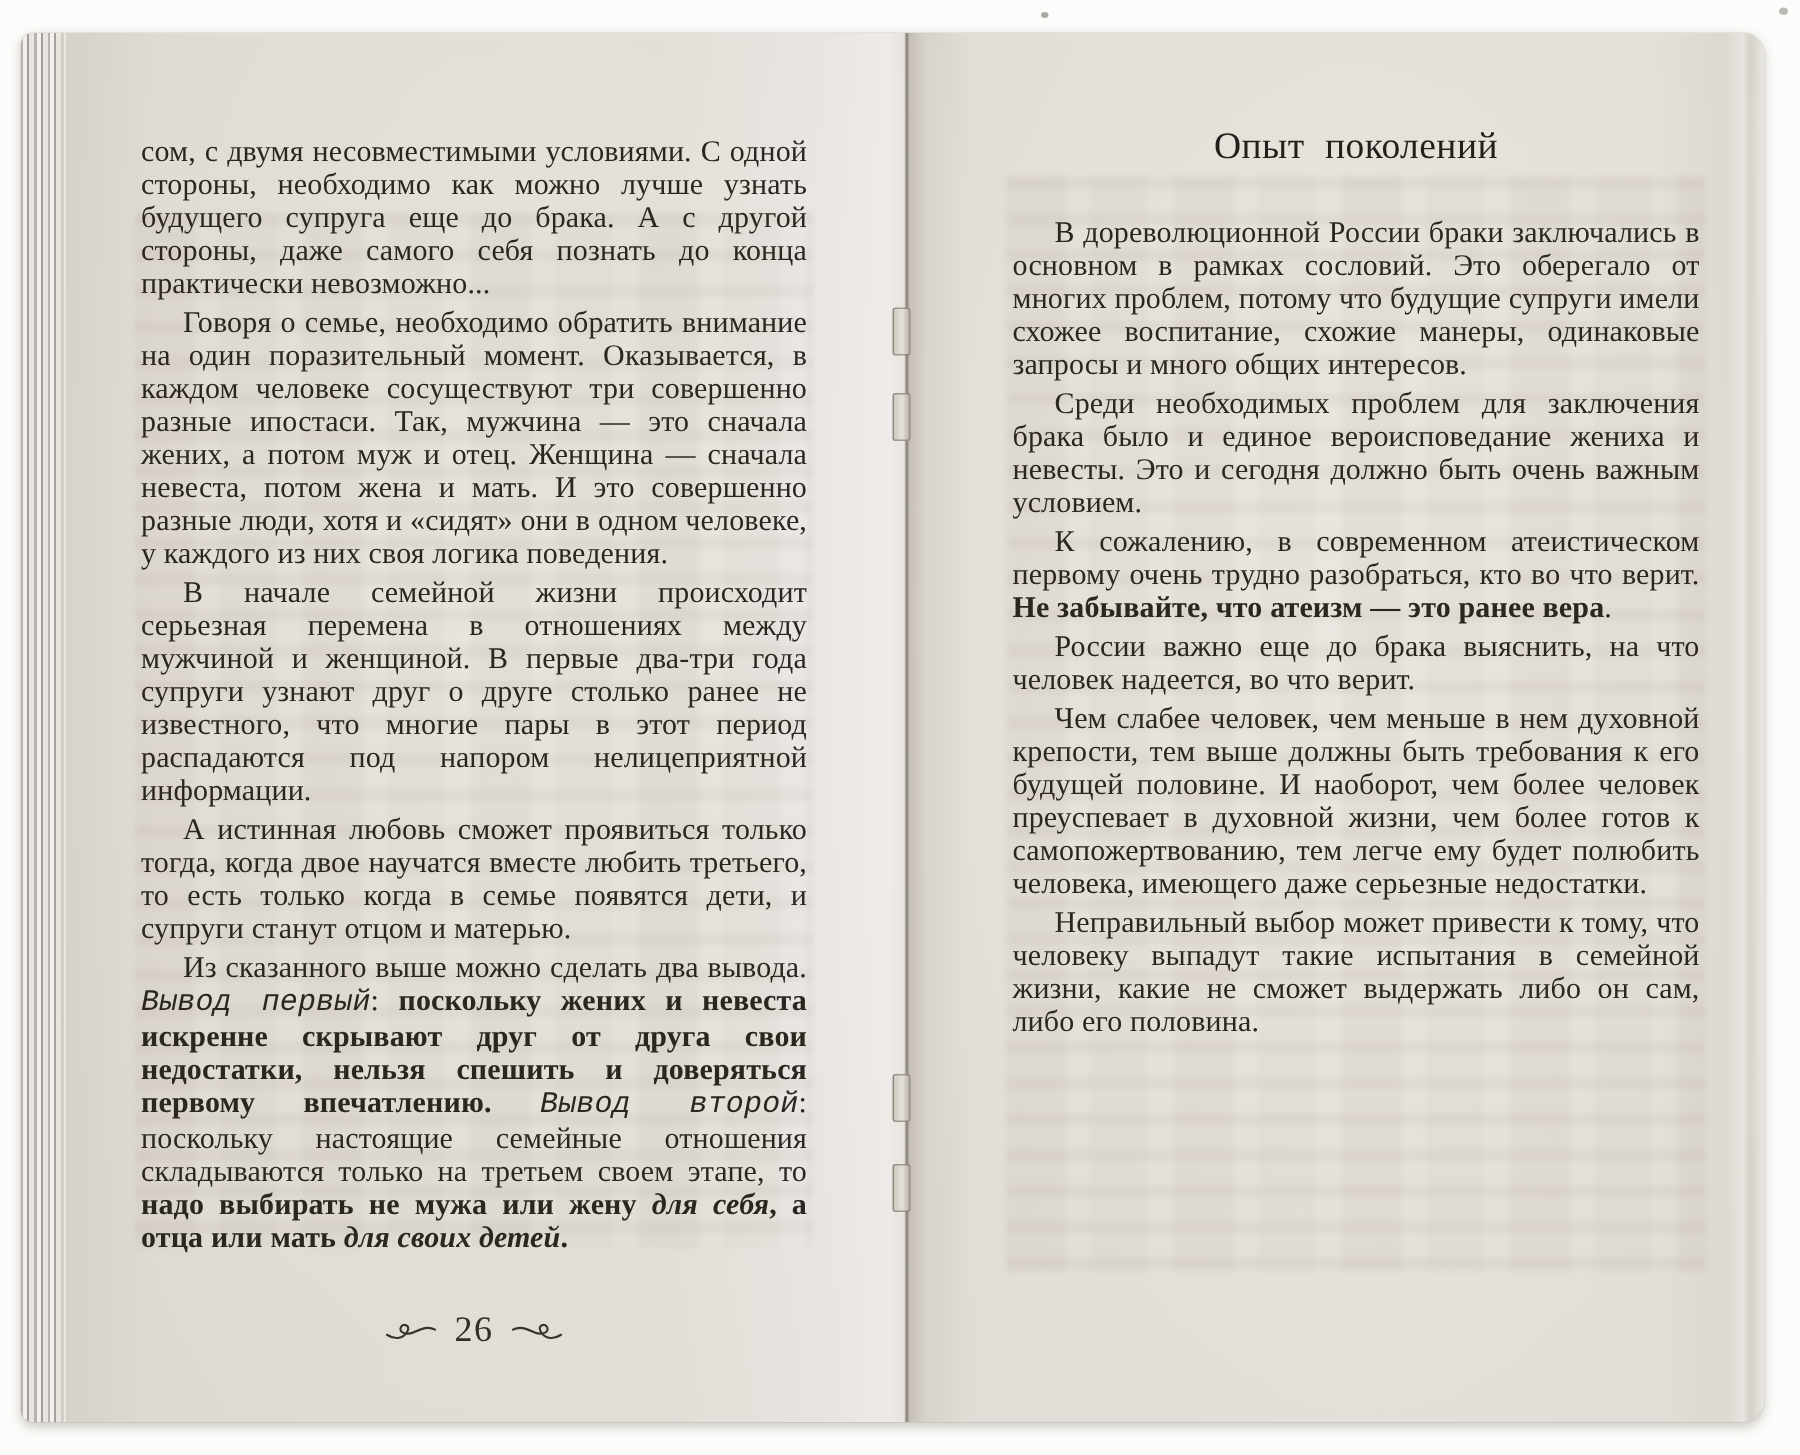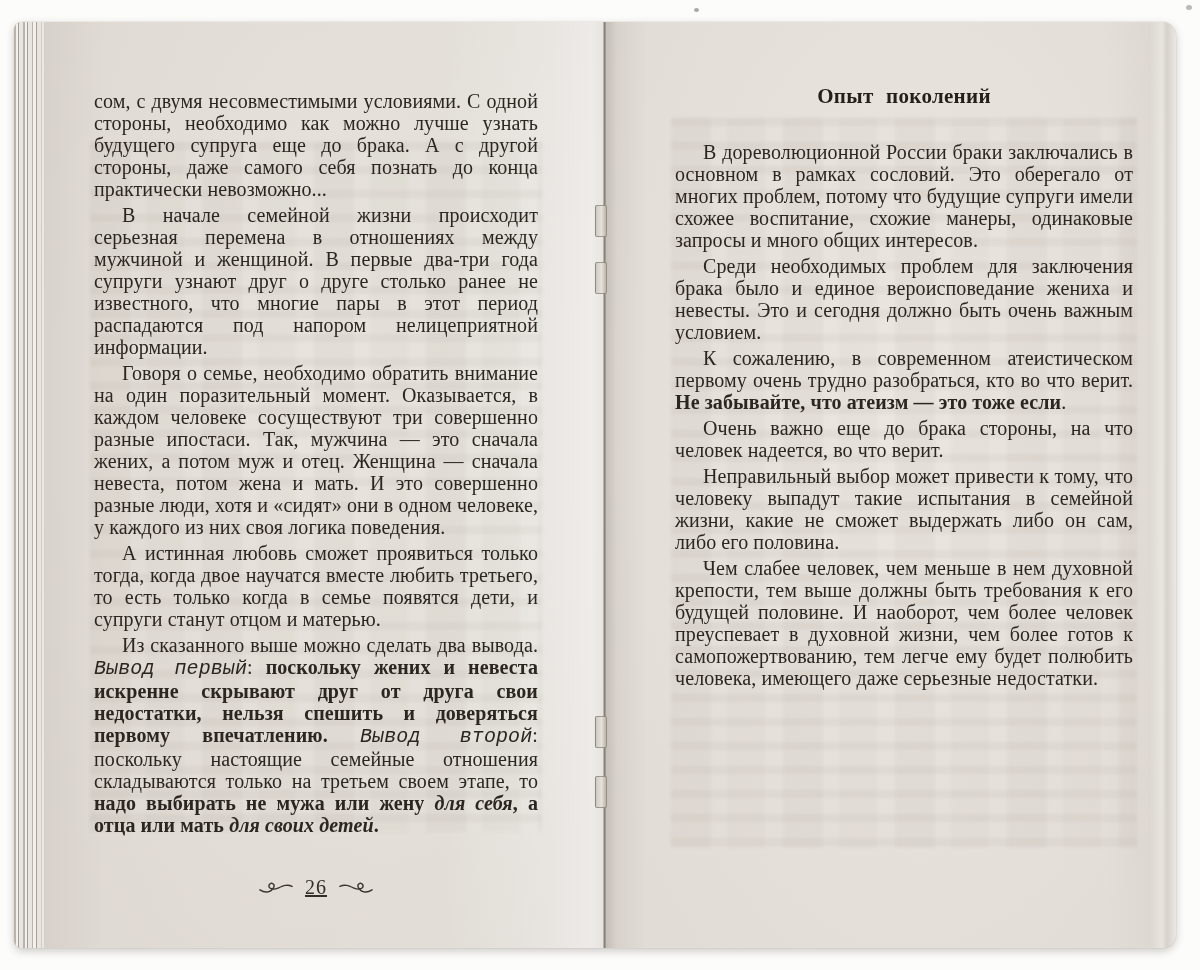--- a/index.html
+++ b/index.html
@@ -78,33 +78,33 @@
     letter-spacing:0.1px;
   }
   .col p.indent{text-indent:28px;}
   .b{font-weight:bold;} .i{font-style:italic;font-family:Liberation Mono, monospace;} .bi{font-weight:bold;font-style:italic;}
 
   .col-left{left:76px;top:64px;width:452px;}
   .col-right{left:657px;top:62px;width:466px;}
 
   .heading{
     margin:0 0 32px 0;
-    font-size:21px;font-weight:bold;text-align:center;
+    font-size:25px;font-weight:normal;text-align:center;
     word-spacing:7px;letter-spacing:0.3px;color:#241f1a;
   }
 
   
   .footer{
     position:absolute;top:852px;height:26px;
     display:flex;align-items:center;justify-content:center;gap:12px;
     color:#332d26;
   }
   .footer-left{left:76px;width:452px;}
   .footer-right{left:657px;width:466px;}
-  .pagenum{font-size:20px;letter-spacing:1px;text-decoration:underline;}
+  .pagenum{font-size:24px;letter-spacing:1px;}
   .orn{display:inline-block;line-height:0;}
   .orn svg{display:block;}
   .orn.flip{transform:scaleX(-1);}
 
   
   .speck{position:absolute;border-radius:50%;background:#8f8c86;}
   .speck.a{left:694px;top:8px;width:5px;height:4px;opacity:.75;}
   .speck.b{left:1186px;top:5px;width:6px;height:5px;opacity:.6;}
 
   
@@ -130,35 +130,35 @@
     <div class="staple s1"></div>
     <div class="staple s2"></div>
     <div class="staple s3"></div>
     <div class="staple s4"></div>
 
     <div class="ghost ghost-left"></div>
     <div class="ghost ghost-right"></div>
 
     <div class="col col-left">
         <p class=""><span>сом, с двумя несовместимыми условиями. С одной стороны, необходимо как можно лучше узнать будущего супруга еще до брака. А с другой стороны, даже самого себя познать до конца практически невозможно...</span></p>
+        <p class="indent"><span>Говоря о семье, необходимо обратить внимание на один поразительный момент. Оказывается, в каждом человеке сосуществуют три совершенно разные ипостаси. Так, мужчина — это сначала жених, а потом муж и отец. Женщина — сначала невеста, потом жена и мать. И это совершенно разные люди, хотя и «сидят» они в одном человеке, у каждого из них своя логика поведения.</span></p>
         <p class="indent"><span>В начале семейной жизни происходит серьезная перемена в отношениях между мужчиной и женщиной. В первые два-три года супруги узнают друг о друге столько ранее не известного, что многие пары в этот период распадаются под напором нелицеприятной информации.</span></p>
-        <p class="indent"><span>Говоря о семье, необходимо обратить внимание на один поразительный момент. Оказывается, в каждом человеке сосуществуют три совершенно разные ипостаси. Так, мужчина — это сначала жених, а потом муж и отец. Женщина — сначала невеста, потом жена и мать. И это совершенно разные люди, хотя и «сидят» они в одном человеке, у каждого из них своя логика поведения.</span></p>
         <p class="indent"><span>А истинная любовь сможет проявиться только тогда, когда двое научатся вместе любить третьего, то есть только когда в семье появятся дети, и супруги станут отцом и матерью.</span></p>
         <p class="indent"><span>Из сказанного выше можно сделать два вывода. </span><span class="i">Вывод первый</span><span>: </span><span class="b">поскольку жених и невеста искренне скрывают друг от друга свои недостатки, нельзя спешить и доверяться первому впечатлению. </span><span class="i">Вывод второй</span><span>: поскольку настоящие семейные отношения складываются только на третьем своем этапе, то </span><span class="b">надо выбирать не мужа или жену </span><span class="bi">для себя</span><span class="b">, а отца или мать </span><span class="bi">для своих детей</span><span class="b">.</span></p>
       </div>
 
     <div class="col col-right">
       <h1 class="heading">Опыт поколений</h1>
       <div>
           <p class="indent"><span>В дореволюционной России браки заключались в основном в рамках сословий. Это оберегало от многих проблем, потому что будущие супруги имели схожее воспитание, схожие манеры, одинаковые запросы и много общих интересов.</span></p>
           <p class="indent"><span>Среди необходимых проблем для заключения брака было и единое вероисповедание жениха и невесты. Это и сегодня должно быть очень важным условием.</span></p>
-          <p class="indent"><span>К сожалению, в современном атеистическом первому очень трудно разобраться, кто во что верит. </span><span class="b">Не забывайте, что атеизм — это тоже если</span><span>.</span></p>
-          <p class="indent"><span>Очень важно еще до брака стороны, на что человек надеется, во что верит.</span></p>
+          <p class="indent"><span>К сожалению, в современном атеистическом первому очень трудно разобраться, кто во что верит. </span><span class="b">Не забывайте, что атеизм — это ранее вера</span><span>.</span></p>
+          <p class="indent"><span>России важно еще до брака выяснить, на что человек надеется, во что верит.</span></p>
+          <p class="indent"><span>Чем слабее человек, чем меньше в нем духовной крепости, тем выше должны быть требования к его будущей половине. И наоборот, чем более человек преуспевает в духовной жизни, чем более готов к самопожертвованию, тем легче ему будет полюбить человека, имеющего даже серьезные недостатки.</span></p>
           <p class="indent"><span>Неправильный выбор может привести к тому, что человеку выпадут такие испытания в семейной жизни, какие не сможет выдержать либо он сам, либо его половина.</span></p>
-          <p class="indent"><span>Чем слабее человек, чем меньше в нем духовной крепости, тем выше должны быть требования к его будущей половине. И наоборот, чем более человек преуспевает в духовной жизни, чем более готов к самопожертвованию, тем легче ему будет полюбить человека, имеющего даже серьезные недостатки.</span></p>
         </div>
     </div>
 
     <div class="footer footer-left">
       <span class="orn">
         <svg width="34" height="14" viewBox="0 0 36 14">
           <path d="M1 10 C7 14 13 12.5 15.5 7.5 C17.5 3.5 12.5 1.2 10.8 4.8 C9.2 8.2 14.5 10.6 20 8.2 C26 5.6 30 3.8 35 6.4" fill="none" stroke="#3a342c" stroke-width="1.5" stroke-linecap="round"></path>
         </svg>
       </span>
       <span class="pagenum">26</span>

